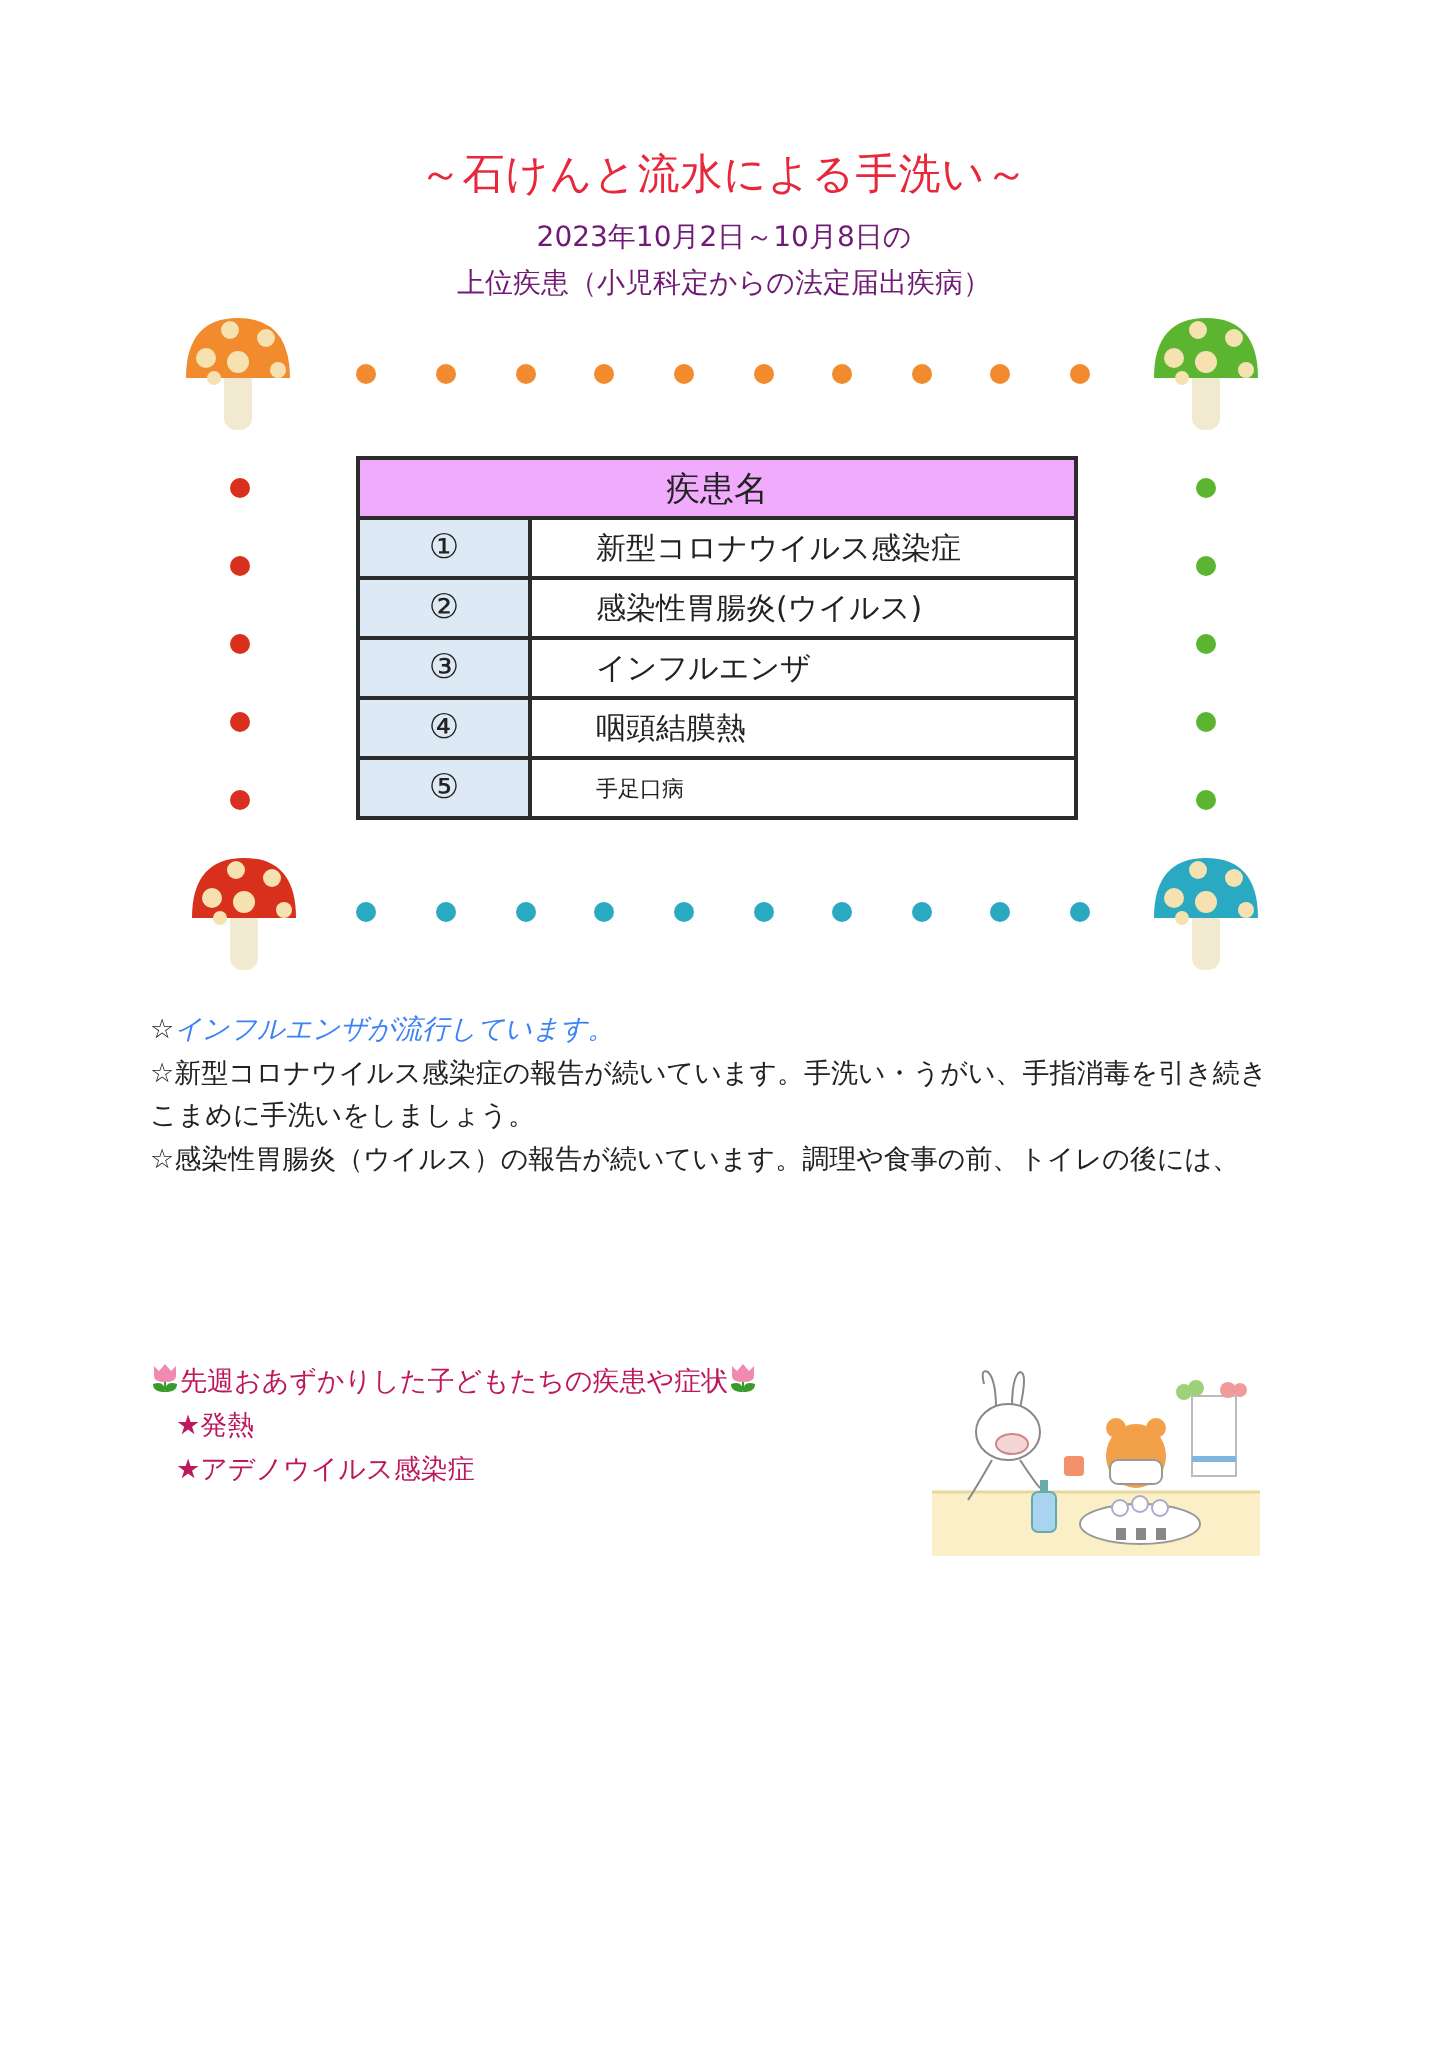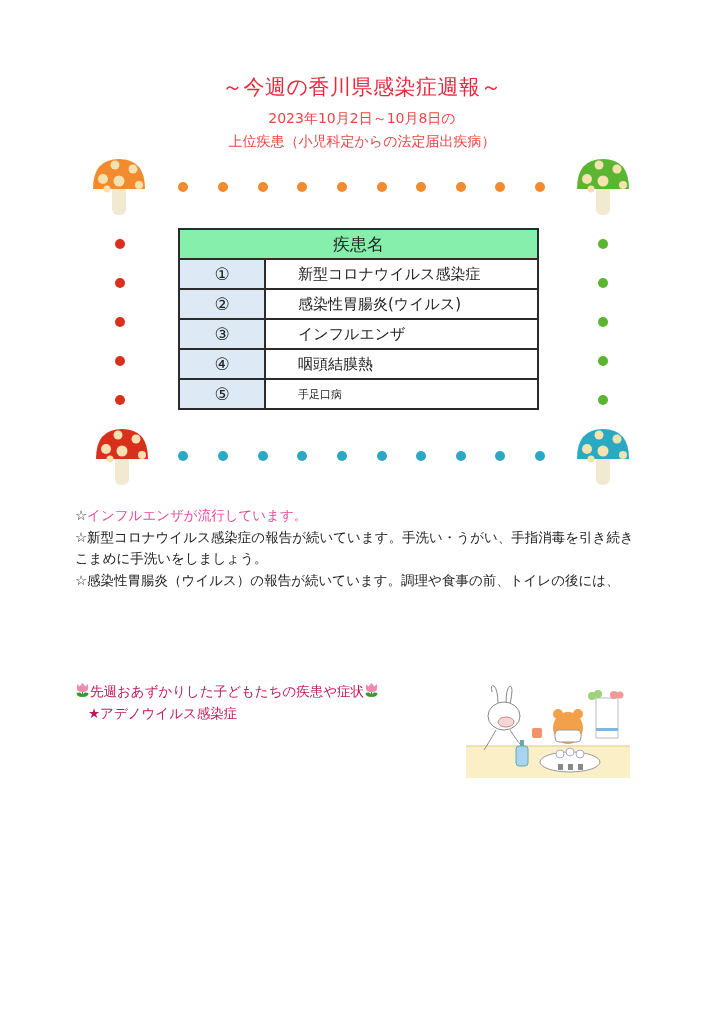--- a/index.html
+++ b/index.html
@@ -1,43 +1,43 @@
 <!DOCTYPE html>
 <html><head>
 <meta charset="utf-8">
 <style>
   html, body { margin: 0; padding: 0; background: #ffffff; }
   body { width: 724px; height: 1024px; position: relative; overflow: hidden;
          font-family: "DejaVu Sans", "Liberation Sans", sans-serif; color: #222; }
   .abs { position: absolute; }
   .title { left: 0; width: 724px; top: 73px; text-align: center; font-size: 21px;
            color: #e8283a; letter-spacing: 0.5px; white-space: nowrap; }
-  .sub { left: 0; width: 724px; text-align: center; font-size: 14px; color: #ef4444; white-space: nowrap; }
+  .sub { left: 0; width: 724px; text-align: center; font-size: 14px; color: #701a75; white-space: nowrap; }
   .sub1 { top: 110px; }
   .sub2 { top: 133px; }
   .dot { position: absolute; width: 10px; height: 10px; border-radius: 50%; }
   .mush { position: absolute; width: 60px; height: 62px; }
   table.disease { position: absolute; left: 178px; top: 228px; width: 361px;
                   border-collapse: collapse; font-size: 15px; }
   table.disease td { border: 2px solid #2b2b2b; height: 28px; padding: 0; }
-  table.disease td.hd { background: #86efac; text-align: center; font-size: 17px; height: 28px; }
+  table.disease td.hd { background: #f0abfc; text-align: center; font-size: 17px; height: 28px; }
   table.disease td.num { background: #dde9f5; width: 84px; text-align: center; font-size: 17px; }
   table.disease td.name { background: #fff; padding-left: 32px; }
   .para { left: 75px; width: 610px; font-size: 13.5px; line-height: 21.5px; white-space: nowrap; }
-  .red { color: #ec4899; }
+  .red { color: #3b82f6; font-style: italic; }
   .blk { color: #222; }
   .sec2 { left: 75px; top: 680px; font-size: 13.5px; line-height: 22px; white-space: nowrap; color: #be185d; }
   .tulip { display: inline-block; width: 15px; height: 16px; vertical-align: -2px; }
   .indent { padding-left: 13px; }
   .illus { left: 466px; top: 684px; width: 164px; height: 94px; }
 </style>
 </head>
 <body>
 
-<div class="abs title">～今週の香川県感染症週報～</div>
+<div class="abs title">～石けんと流水による手洗い～</div>
 <div class="abs sub sub1">2023年10月2日～10月8日の</div>
 <div class="abs sub sub2">上位疾患（小児科定からの法定届出疾病）</div>
 
 <svg class="mush" style="left:89px;top:155px;" viewBox="0 0 60 62">
   <rect x="23" y="30" width="14" height="30" rx="6" fill="#f2ead0"></rect>
   <path d="M4 34 Q4 4 30 4 Q56 4 56 34 Z" fill="#f28a2e"></path>
   <circle cx="14" cy="24" r="5" fill="#f5e2b0"></circle>
     <circle cx="30" cy="26" r="5.5" fill="#f5e2b0"></circle>
   <circle cx="26" cy="10" r="4.5" fill="#f5e2b0"></circle>
     <circle cx="44" cy="14" r="4.5" fill="#f5e2b0"></circle>
@@ -156,20 +156,21 @@
     <svg class="tulip" viewBox="0 0 15 16">
       <path d="M2 2 L4.5 4.5 L7.5 1 L10.5 4.5 L13 2 L13 7 Q13 10 7.5 10 Q2 10 2 7 Z" fill="#f08ab0"></path>
       <path d="M7 10 L8 10 L8 14 L7 14 Z" fill="#3a9a2c"></path>
       <path d="M1.5 11 Q7.5 9 7.5 15 Q1.5 15 1.5 11 Z M13.5 11 Q7.5 9 7.5 15 Q13.5 15 13.5 11 Z" fill="#3a9a2c"></path>
     </svg><span>先週おあずかりした子どもたちの疾患や症状</span><svg class="tulip" viewBox="0 0 15 16">
       <path d="M2 2 L4.5 4.5 L7.5 1 L10.5 4.5 L13 2 L13 7 Q13 10 7.5 10 Q2 10 2 7 Z" fill="#f08ab0"></path>
       <path d="M7 10 L8 10 L8 14 L7 14 Z" fill="#3a9a2c"></path>
       <path d="M1.5 11 Q7.5 9 7.5 15 Q1.5 15 1.5 11 Z M13.5 11 Q7.5 9 7.5 15 Q13.5 15 13.5 11 Z" fill="#3a9a2c"></path>
     </svg>
   </div>
+  <div class="indent">★発熱</div>
   <div class="indent">★アデノウイルス感染症</div>
 </div>
 
 <svg class="abs illus" viewBox="0 0 164 94">
   <rect x="0" y="62" width="164" height="32" fill="#fbefc8"></rect>
   <line x1="0" y1="62" x2="164" y2="62" stroke="#e8d8a0" stroke-width="1.5"></line>
 
   <rect x="130" y="14" width="22" height="40" fill="#ffffff" stroke="#bbb"></rect>
   <rect x="130" y="44" width="22" height="3" fill="#7fb6e0"></rect>
   <circle cx="126" cy="12" r="4" fill="#9ed27a"></circle>

